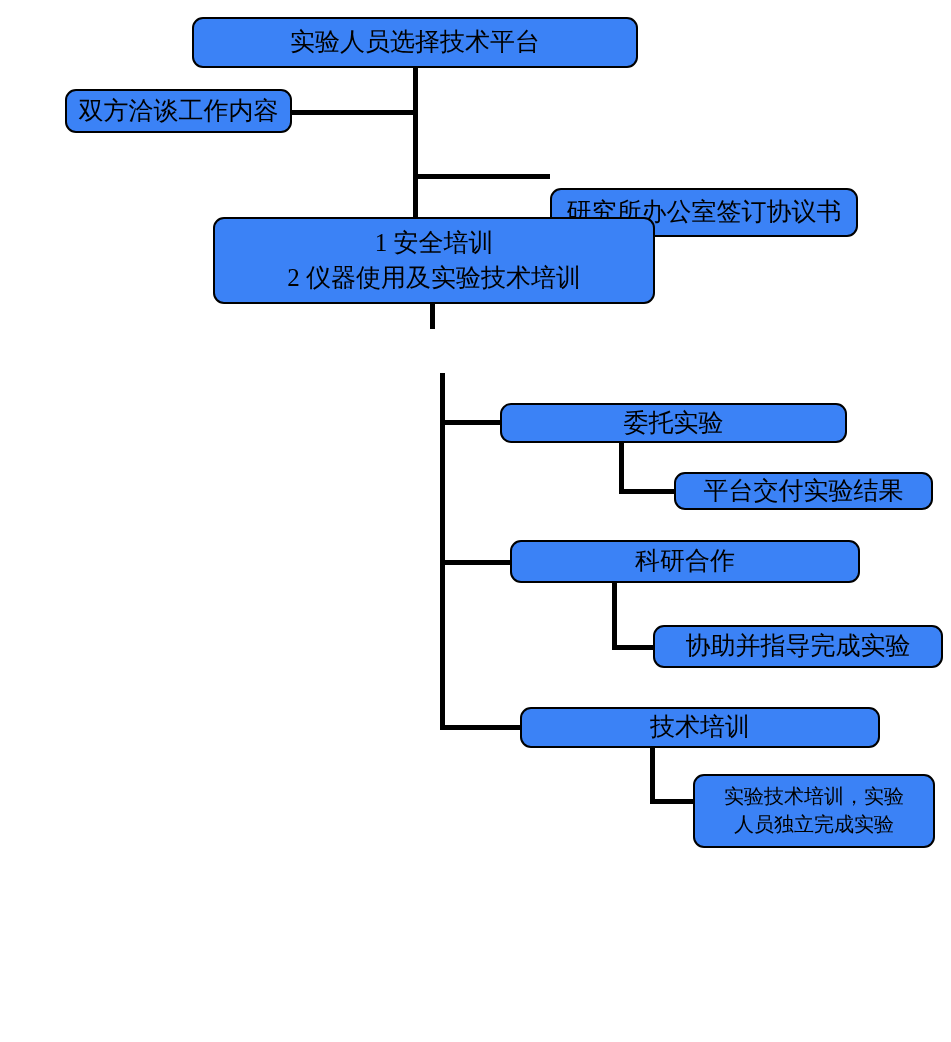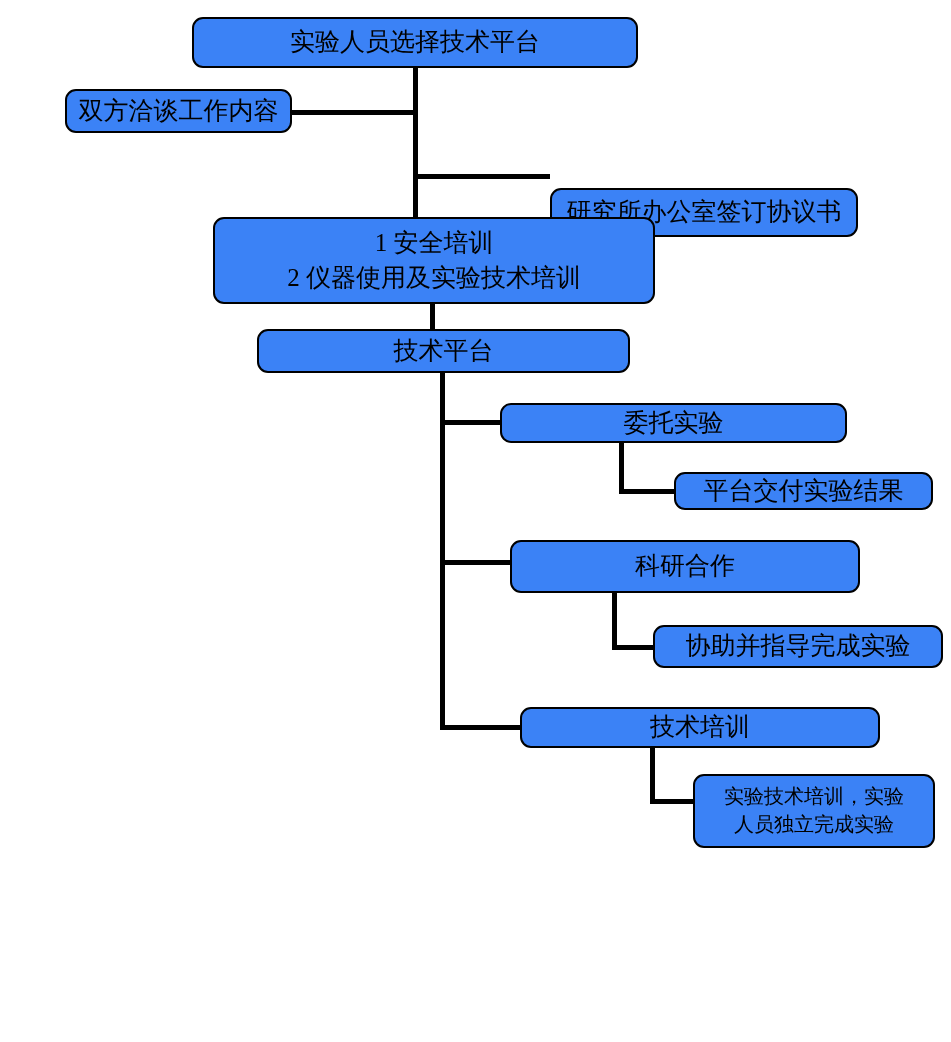--- a/index.html
+++ b/index.html
@@ -38,21 +38,21 @@
   }
 
   
   #n-select        { left: 192px; top: 17px;  width: 446px; height: 51px; }
   #n-negotiate     { left: 21px;   top: 89px;  width: 227px; height: 44px; margin-left: 44px; }
   #n-sign          { left: 550px; top: 152px; width: 308px; height: 49px; margin-top: 36px; }
   #n-training      { left: 213px; top: 217px; width: 442px; height: 87px; }
   #n-platform      { left: 257px; top: 329px; width: 373px; height: 44px; }
   #n-commissioned  { left: 500px; top: 403px; width: 347px; height: 40px; }
   #n-deliver       { left: 674px; top: 472px; width: 259px; height: 38px; }
-  #n-cooperation   { left: 510px; top: 540px; width: 350px; height: 53px; }
+  #n-cooperation   { left: 510px; top: 540px; width: 350px; height: 43px; }
   #n-assist        { left: 653px; top: 625px; width: 290px; height: 43px; }
   #n-techtrain     { left: 520px; top: 707px; width: 360px; height: 41px; }
   #n-independent   { left: 693px; top: 774px; width: 242px; height: 74px; font-size: 20px; }
 
   
   #e1  { left: 413px; top: 68px;  width: 5px;   height: 149px; } 
   #e2  { left: 230px; top: 110px; width: 188px; height: 5px;   } 
   #e3  { left: 413px; top: 174px; width: 137px; height: 5px;   } 
   #e4  { left: 430px; top: 304px; width: 5px;   height: 25px;  } 
   #e5  { left: 440px; top: 373px; width: 5px;   height: 357px; } 
@@ -84,21 +84,20 @@
   <div class="edge" id="e11"></div>
   <div class="edge" id="e12"></div>
   <div class="edge" id="e13"></div>
   <div class="edge" id="e14"></div>
 
   <div class="node" id="n-select">实验人员选择技术平台</div>
   <div class="node" id="n-negotiate">双方洽谈工作内容</div>
   <div class="node" id="n-sign">研究所办公室签订协议书</div>
   <div class="node" id="n-training">1 安全培训
 2 仪器使用及实验技术培训</div>
-  <div class="node" id="n-platform">技术平台</div>
   <div class="node" id="n-commissioned">委托实验</div>
   <div class="node" id="n-deliver">平台交付实验结果</div>
   <div class="node" id="n-cooperation">科研合作</div>
   <div class="node" id="n-assist">协助并指导完成实验</div>
   <div class="node" id="n-techtrain">技术培训</div>
   <div class="node" id="n-independent">实验技术培训，实验
 人员独立完成实验</div>
 
 </div>
 

